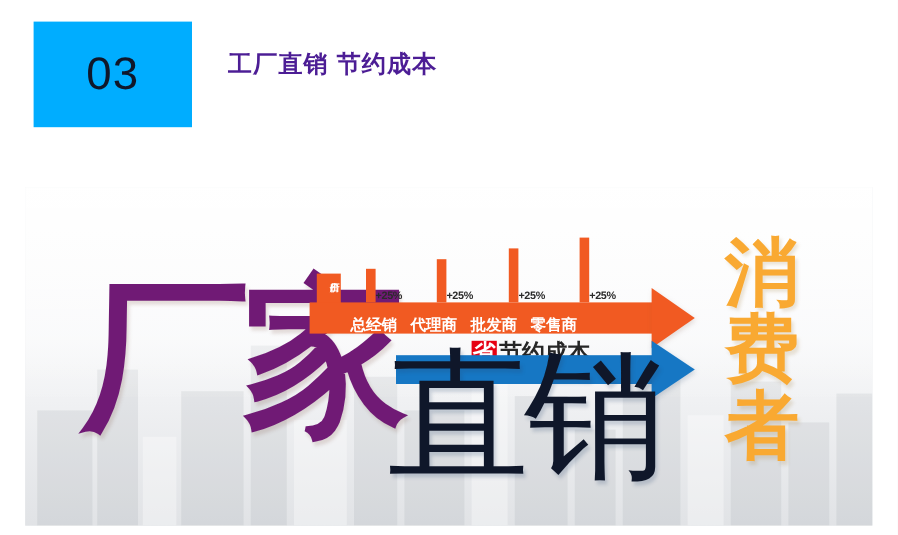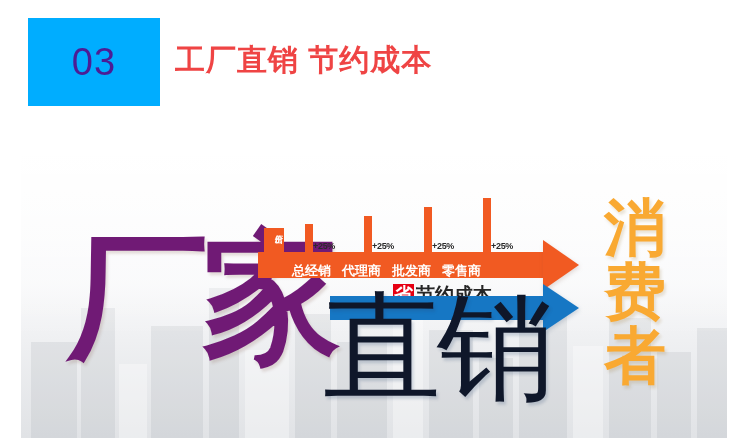--- a/index.html
+++ b/index.html
@@ -25,32 +25,32 @@
   #badge {
     position: absolute;
     left: 28px; top: 18px;
     width: 132px; height: 88px;
     background: #00adff;
     display: flex;
     align-items: center;
     justify-content: center;
   }
   #badge-number {
-    color: #4c1d95;
+    color: #0f172a;
     font-size: 38px;
     font-weight: 400;
     letter-spacing: 1px;
     font-family: "Liberation Sans", "DejaVu Sans", sans-serif;
   }
   #header-title {
     position: absolute;
-    left: 175px; top: 40px;
-    font-size: 30px;
-    font-weight: bold;
-    color: #ef4444;
+    left: 190px; top: 40px;
+    font-size: 20px;
+    font-weight: bold;
+    color: #4c1d95;
     letter-spacing: 1px;
     white-space: nowrap;
   }
   #header-subtitle {
     position: absolute;
     left: 175px; top: 90px;
     font-size: 21px;
     font-weight: 400;
     color: #4a4a4a;
     letter-spacing: 0.5px;

